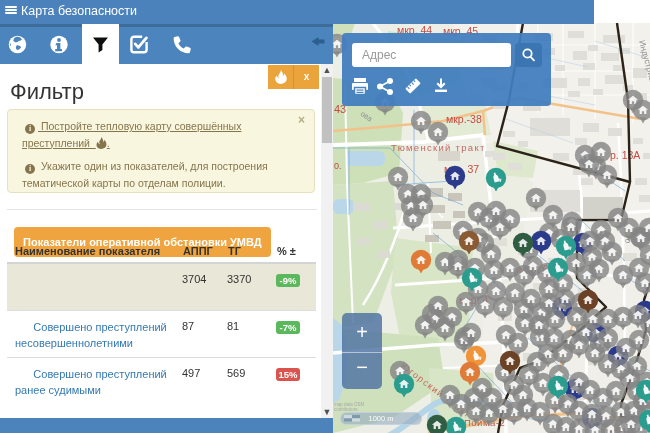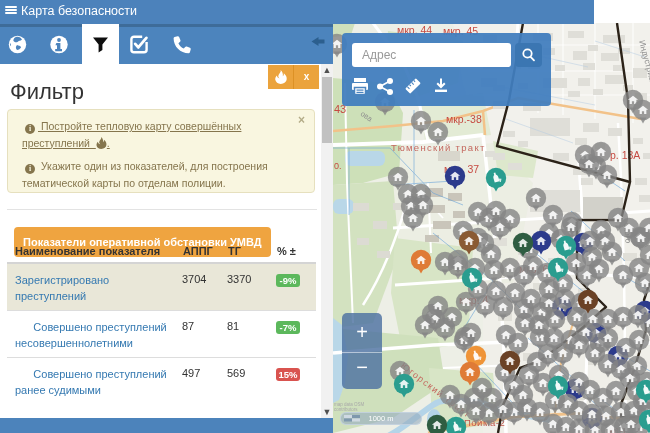--- a/index.html
+++ b/index.html
@@ -535,21 +535,20 @@
 <div id="hr1"></div>
 <div id="badge">Показатели оперативной обстановки УМВД</div>
 <div id="tbl">
   <div style="position:relative;height:18px;">
     <b style="position:absolute;left:8px;top:1px;color:#333;">Наименование показателя</b>
     <b style="position:absolute;left:176px;top:1px;color:#333;">АППГ</b>
     <b style="position:absolute;left:221px;top:1px;color:#333;">ТГ</b>
     <b style="position:absolute;left:270px;top:1px;color:#333;">% ±</b>
   </div>
   <div class="trow beige" style="height:46px;border-top:2px solid #d4d4d4;">
-    <div class="c1" style="position:absolute;left:8px;top:8px;line-height:16px;">Зарегистрировано<br>преступлений</div>
     <div class="num" style="left:175px;top:9px;">3704</div>
     <div class="num" style="left:220px;top:9px;">3370</div>
     <div class="pct grn" style="left:269px;top:10px;">-9%</div>
   </div>
   <div class="trow" style="height:46px;">
     <div class="c1" style="position:absolute;left:8px;top:8px;line-height:16px;">&nbsp;&nbsp;&nbsp;&nbsp;&nbsp;&nbsp;Совершено преступлений<br>несовершеннолетними</div>
     <div class="num" style="left:175px;top:9px;">87</div>
     <div class="num" style="left:220px;top:9px;">81</div>
     <div class="pct grn" style="left:269px;top:10px;">-7%</div>
   </div>

